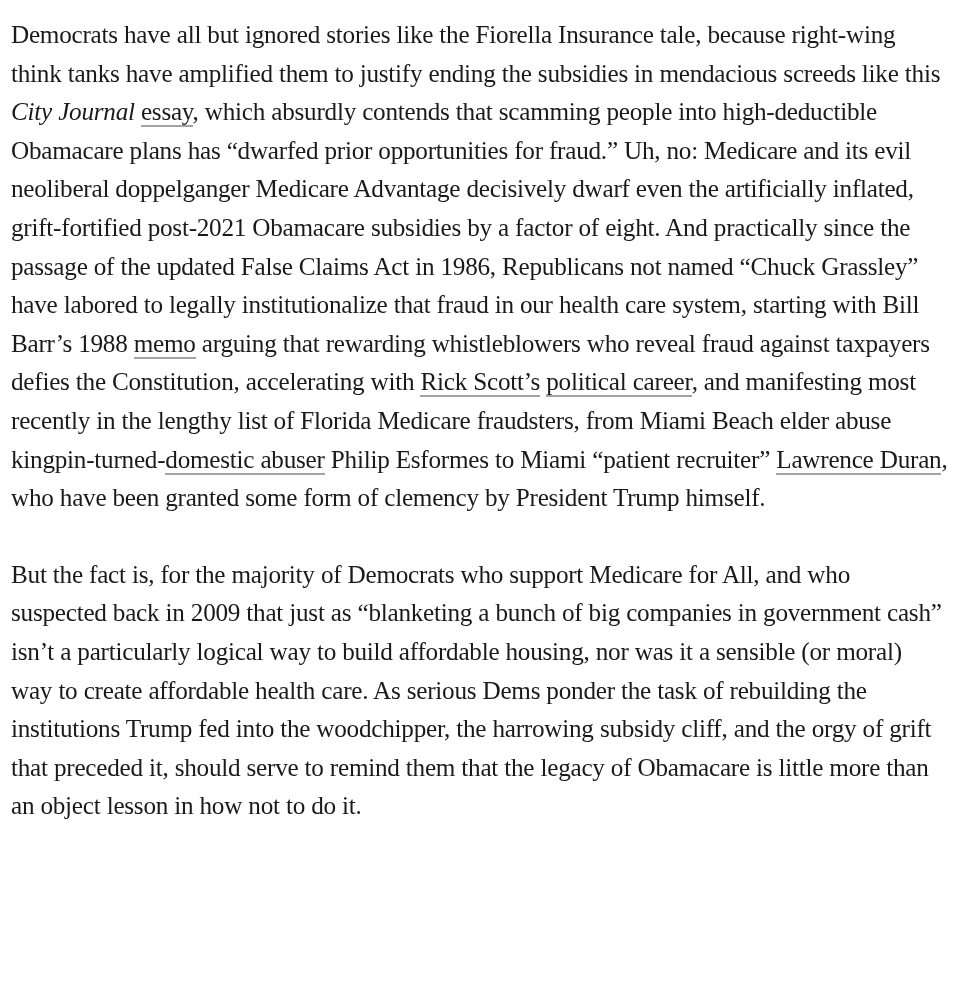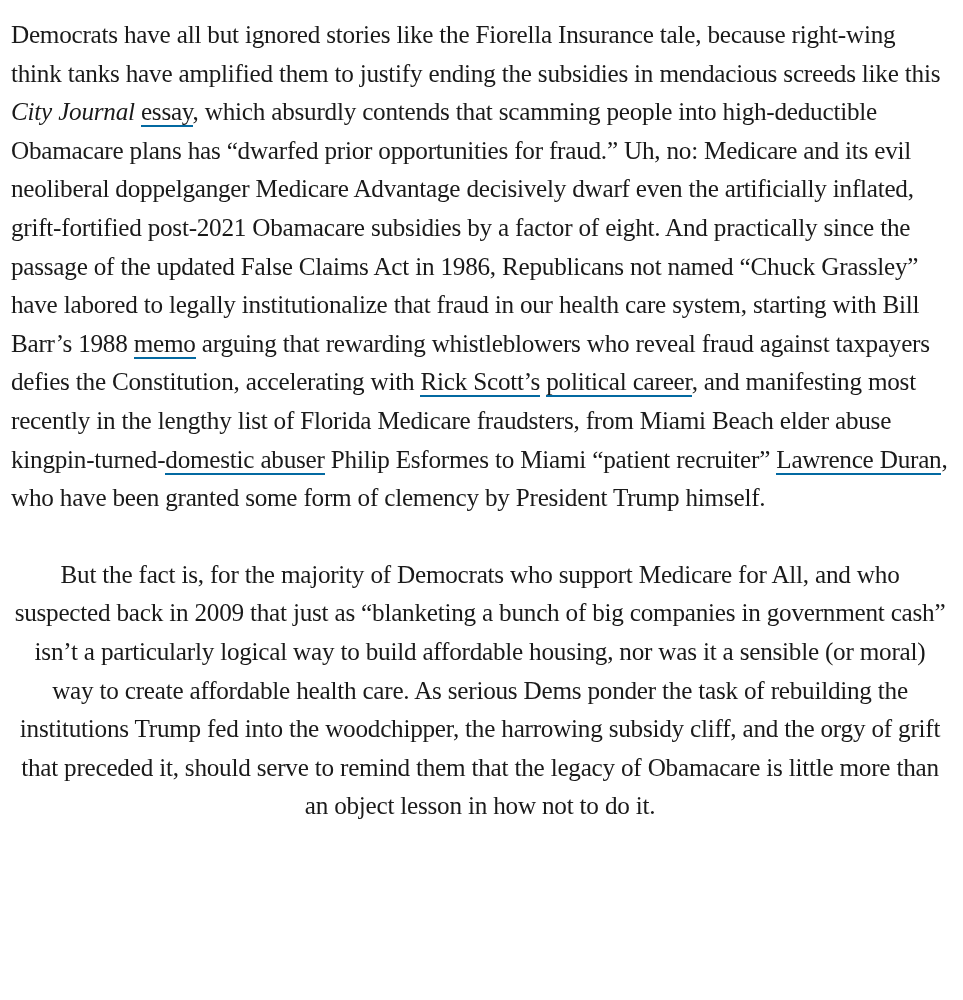--- a/index.html
+++ b/index.html
@@ -26,26 +26,25 @@
     line-height: 38.6px;
     margin: 0 0 38px 0;
     color: #1a1a1a;
     letter-spacing: -0.01em;
     word-spacing: 0.005em;
     text-align: left;
     hyphens: none;
   }
   .para:last-child {
     margin-bottom: 0;
-    text-align: center;
   }
   .lnk {
     color: #1a1a1a;
     text-decoration: none;
-    border-bottom: 2px solid #0369a1;
+    border-bottom: 2px solid #a3a3a3;
     padding-bottom: 0px;
     cursor: pointer;
   }
   .ital {
   }
 </style>
 </head>
 <body>
 
 <div class="article">

